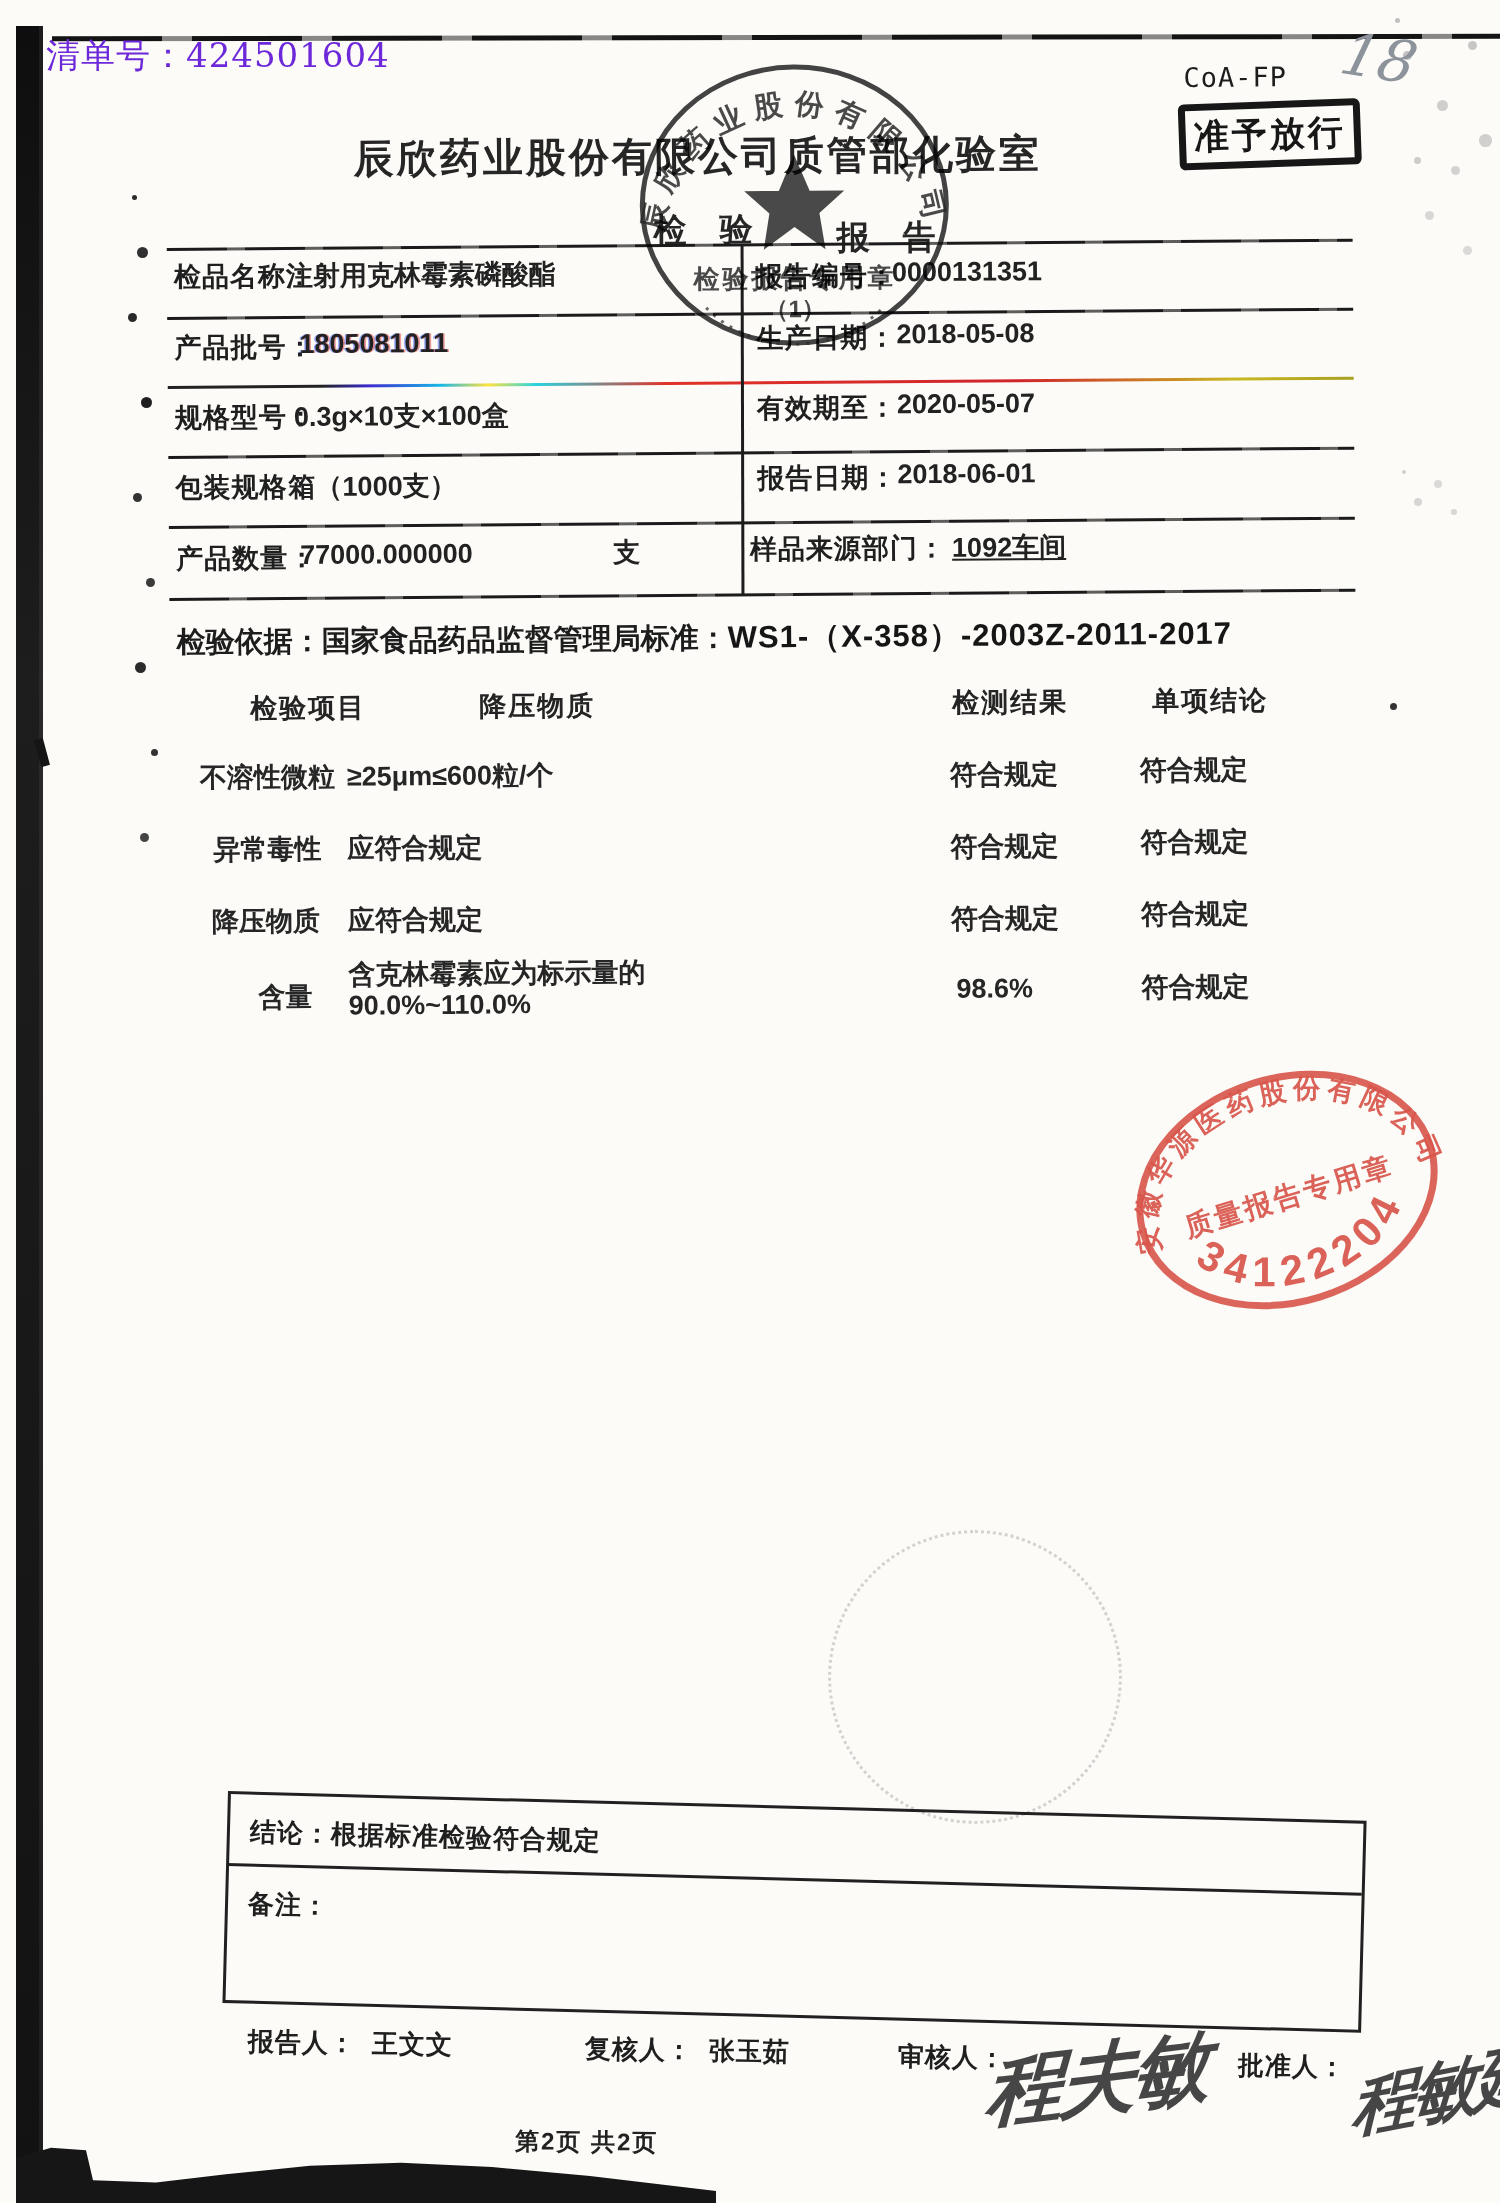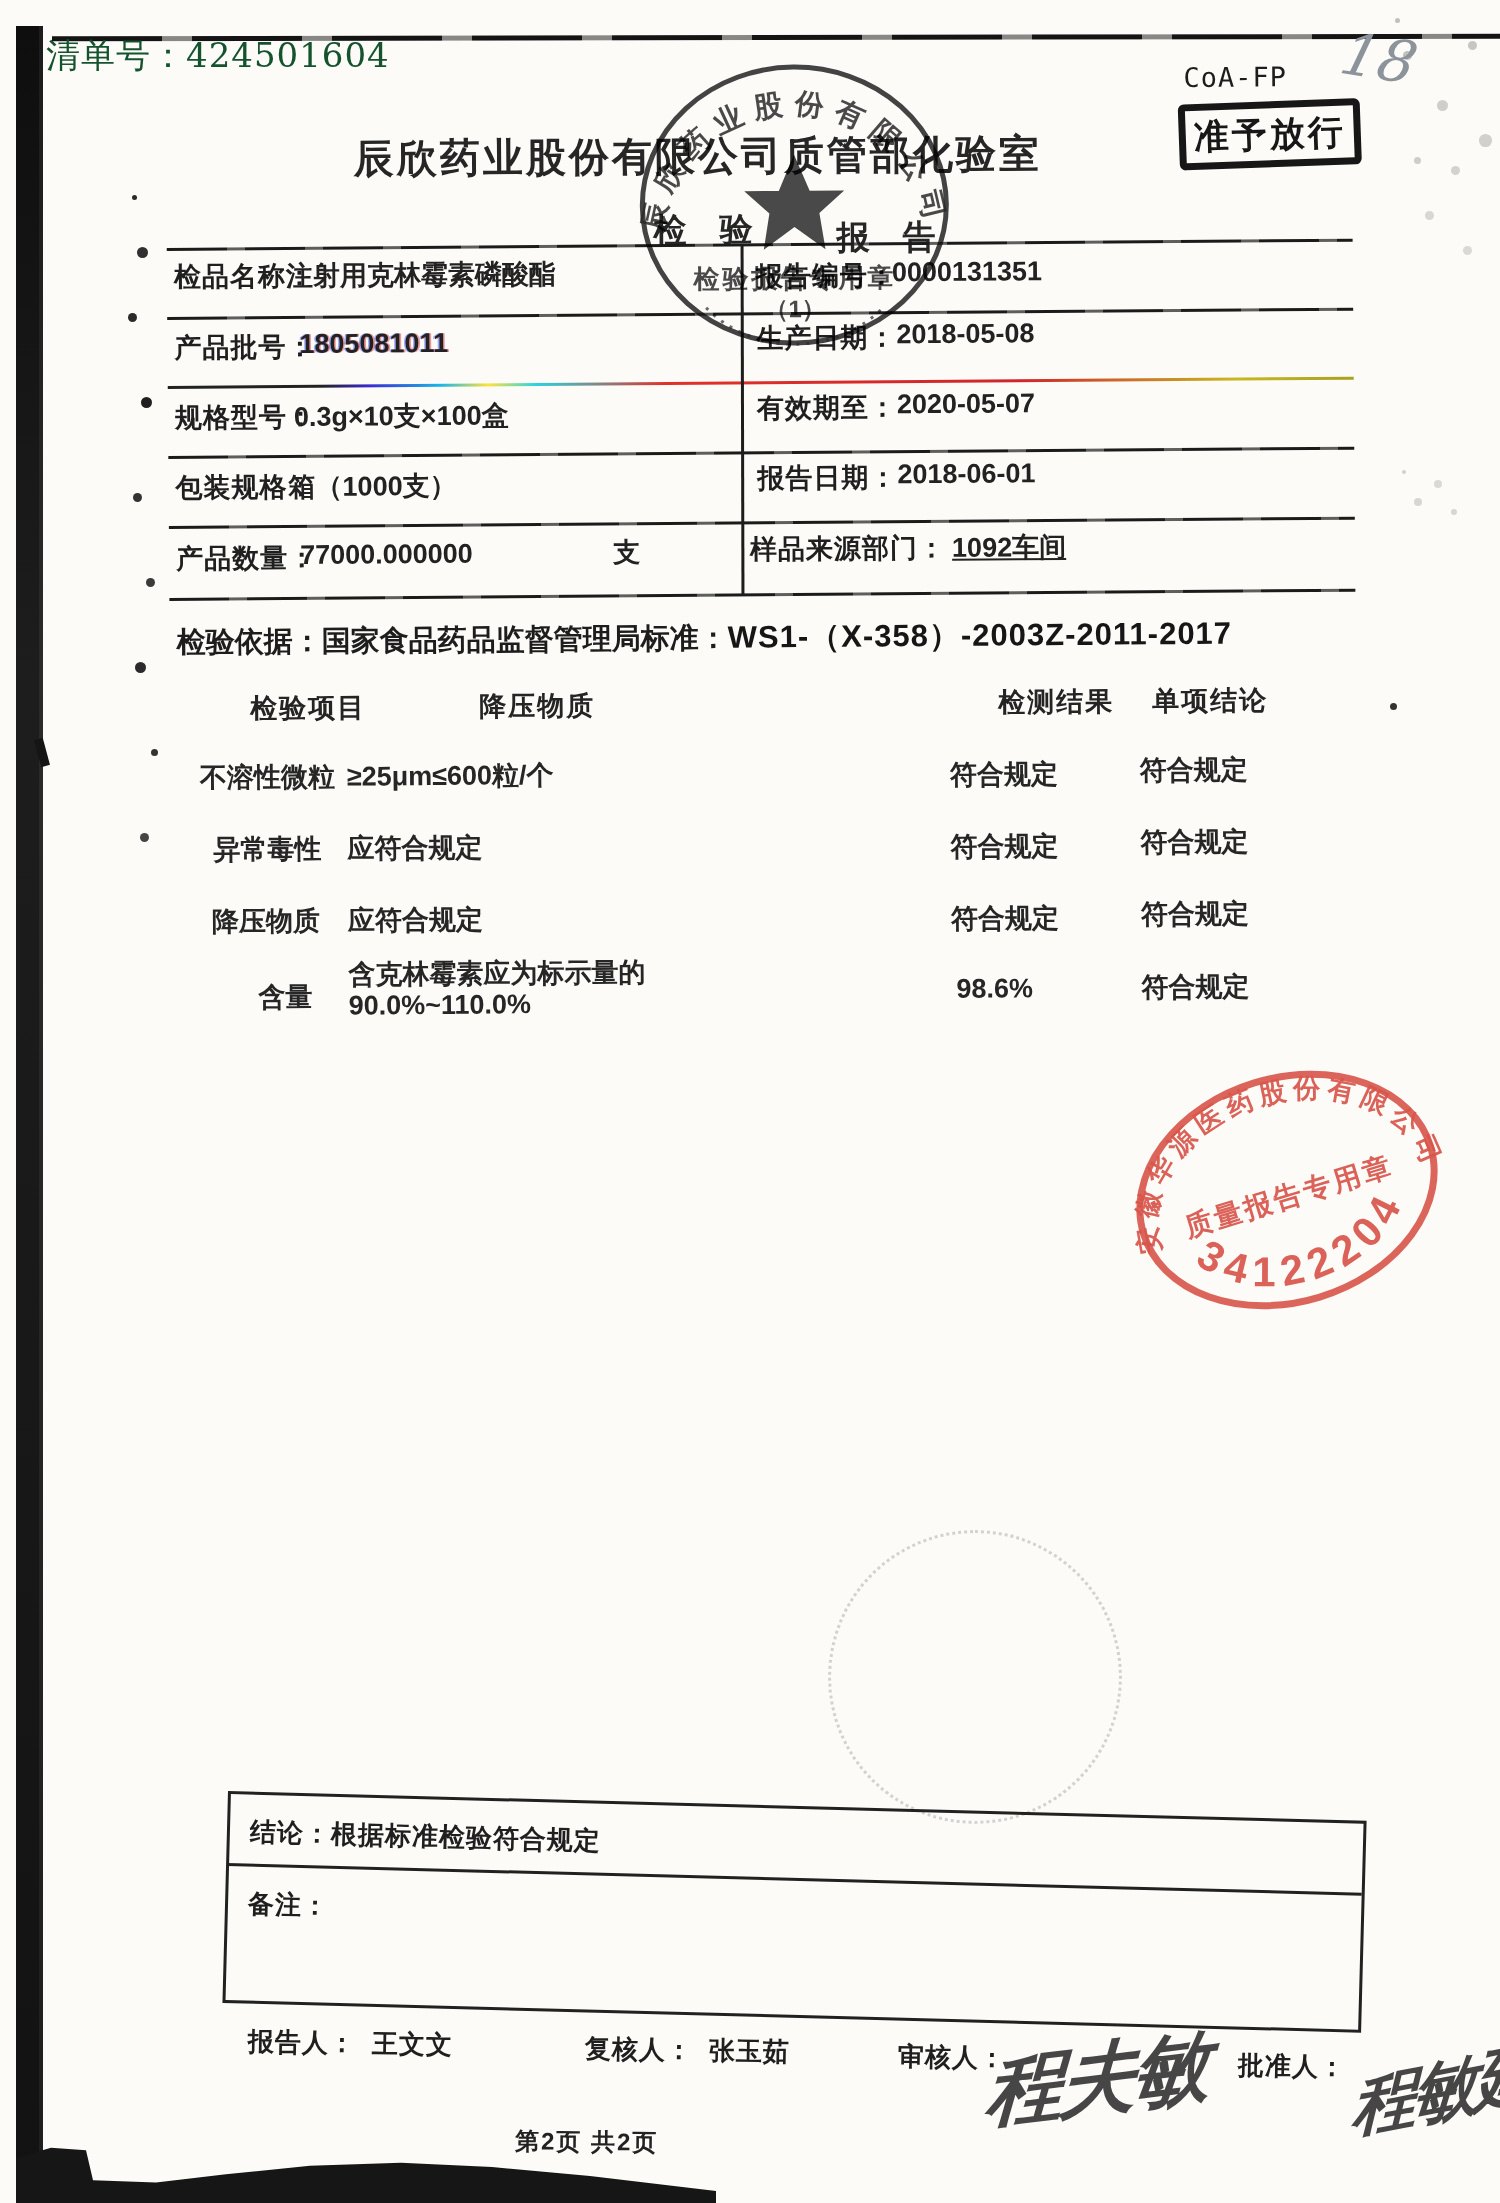--- a/index.html
+++ b/index.html
@@ -28,21 +28,21 @@
     88px 120px 0 4px rgba(130,130,130,.35),32px 195px 0 2px rgba(150,150,150,.35),
     70px 230px 0 2px rgba(140,140,140,.3),20px 140px 0 1px rgba(120,120,120,.35);}
   #mid-dot{left:1390px;top:703px;width:7px;height:7px;border-radius:50%;background:#333;}
   #rs-specks{left:1402px;top:470px;width:4px;height:4px;border-radius:50%;background:rgba(130,130,130,.35);
     box-shadow:14px 30px 0 2px rgba(130,130,130,.3),34px 12px 0 2px rgba(140,140,140,.3),
     50px 40px 0 1px rgba(130,130,130,.3);}
   #bottom-hill{left:16px;bottom:0;width:700px;height:60px;background:#161616;
     clip-path:polygon(0 100%,0 25%,5% 8%,10% 12%,11% 62%,20% 66%,30% 52%,42% 38%,55% 33%,68% 40%,82% 55%,100% 80%,100% 100%);}
   
   #list-line{left:46px;top:33px;font-family:"DejaVu Serif","Liberation Serif",serif;
-    font-size:34px;color:#14532d;letter-spacing:1px;}
+    font-size:34px;color:#6d28d9;letter-spacing:1px;}
   #upper{position:absolute;left:0;top:0;width:1500px;height:1100px;
     transform:rotate(-0.45deg);transform-origin:170px 420px;}
   #doc-title{left:200px;top:133px;width:1000px;text-align:center;font-size:40px;
     font-weight:700;letter-spacing:3px;color:#262626;}
   .subttl{font-size:33px;font-weight:700;letter-spacing:12px;color:#262626;}
   #coa-code{left:1186px;top:70px;font-family:"DejaVu Sans Mono","Liberation Mono",monospace;
     font-size:27px;color:#1d1d1d;letter-spacing:1px;}
   #release-stamp{left:1181px;top:110px;width:168px;height:52px;border:7px solid #171717;
     border-radius:6px;transform:rotate(-1.6deg);font-size:35px;font-weight:700;
     letter-spacing:3px;line-height:52px;text-align:center;color:#171717;}
@@ -137,21 +137,21 @@
     <span class="abs lbl nowrap" style="left:175px;top:541px;">产品数量：</span>
     <span class="abs val nowrap" style="left:299px;top:541px;">77000.000000</span>
     <span class="abs val nowrap" style="left:612px;top:538px;">支</span>
     <span class="abs lbl nowrap" style="left:749px;top:536px;">样品来源部门：</span>
     <span class="abs val nowrap" style="left:951px;top:536px;text-decoration:underline;">1092车间</span>
 
     <div id="basis-line" class="abs nowrap"><span>检验依据：</span><span>国家食品药品监督管理局标准：</span><b>WS1-（X-358）-2003Z-2011-2017</b></div>
 
     <span class="abs tth nowrap" style="left:248px;top:691px;">检验项目</span>
     <span class="abs tth nowrap" style="left:477px;top:691px;">降压物质</span>
-    <span class="abs tth nowrap" style="left:950px;top:691px;margin-left:46px;">检测结果</span>
+    <span class="abs tth nowrap" style="left:950px;top:691px;">检测结果</span>
     <span class="abs tth nowrap" style="left:1150px;top:691px;">单项结论</span>
 
     <span class="abs tt nowrap" style="left:197px;top:760px;">不溶性微粒</span>
     <span class="abs tt nowrap" style="left:344px;top:760px;">≥25μm≤600粒/个</span>
     <span class="abs tt nowrap" style="left:947px;top:763px;">符合规定</span>
     <span class="abs tt nowrap" style="left:1137px;top:760px;">符合规定</span>
 
     <span class="abs tt nowrap" style="left:210px;top:832px;">异常毒性</span>
     <span class="abs tt nowrap" style="left:344px;top:832px;">应符合规定</span>
     <span class="abs tt nowrap" style="left:947px;top:835px;">符合规定</span>

